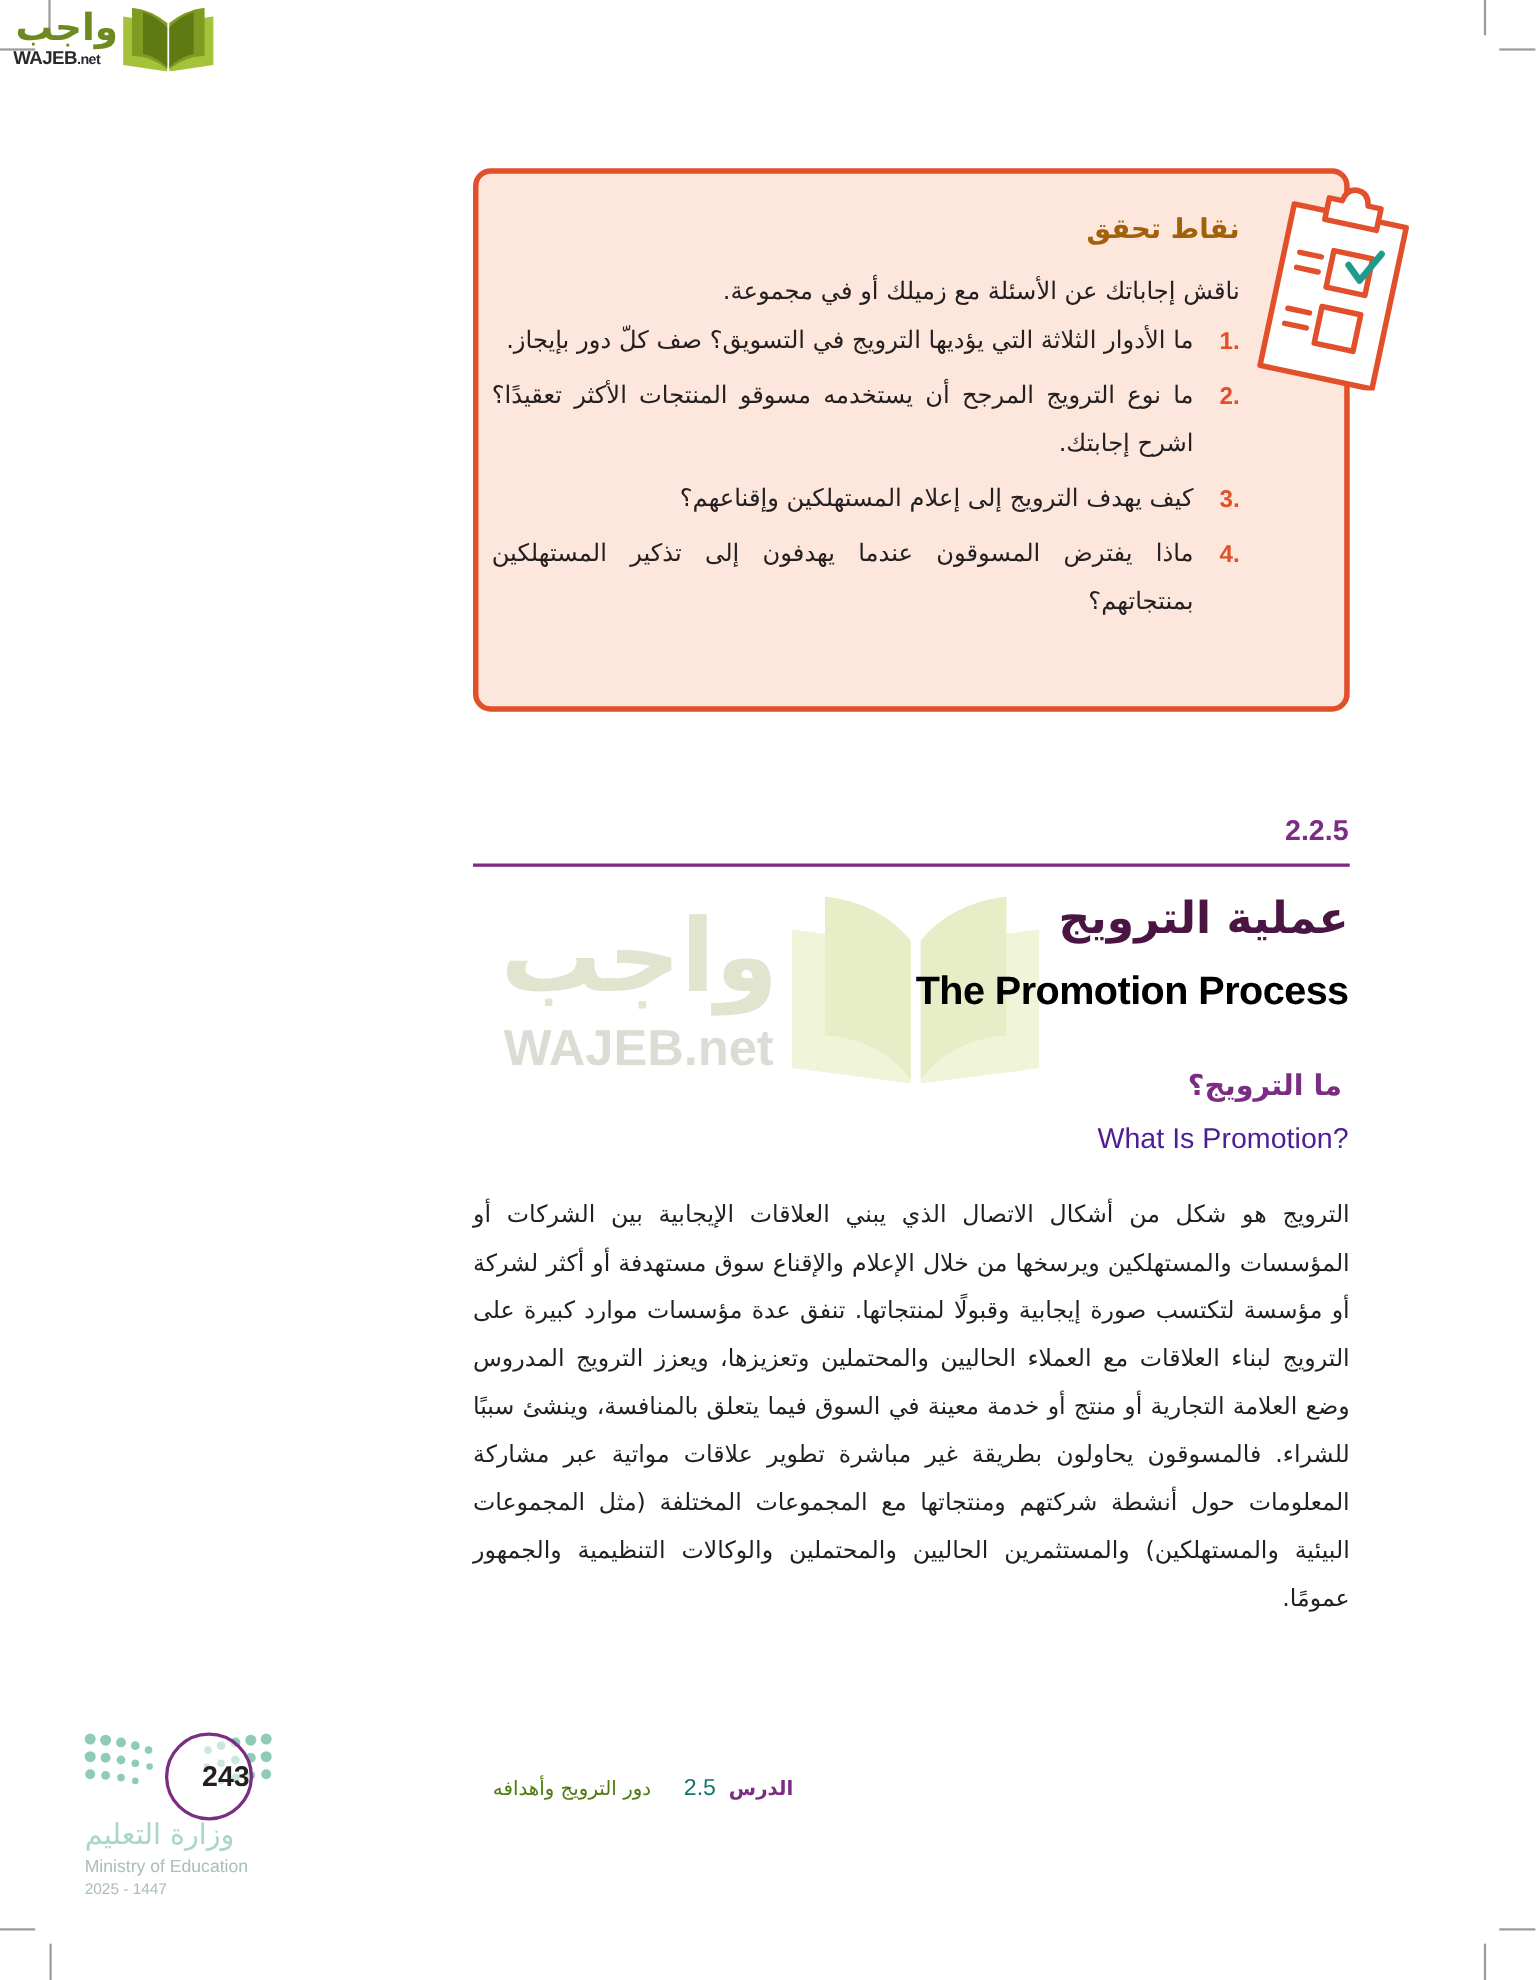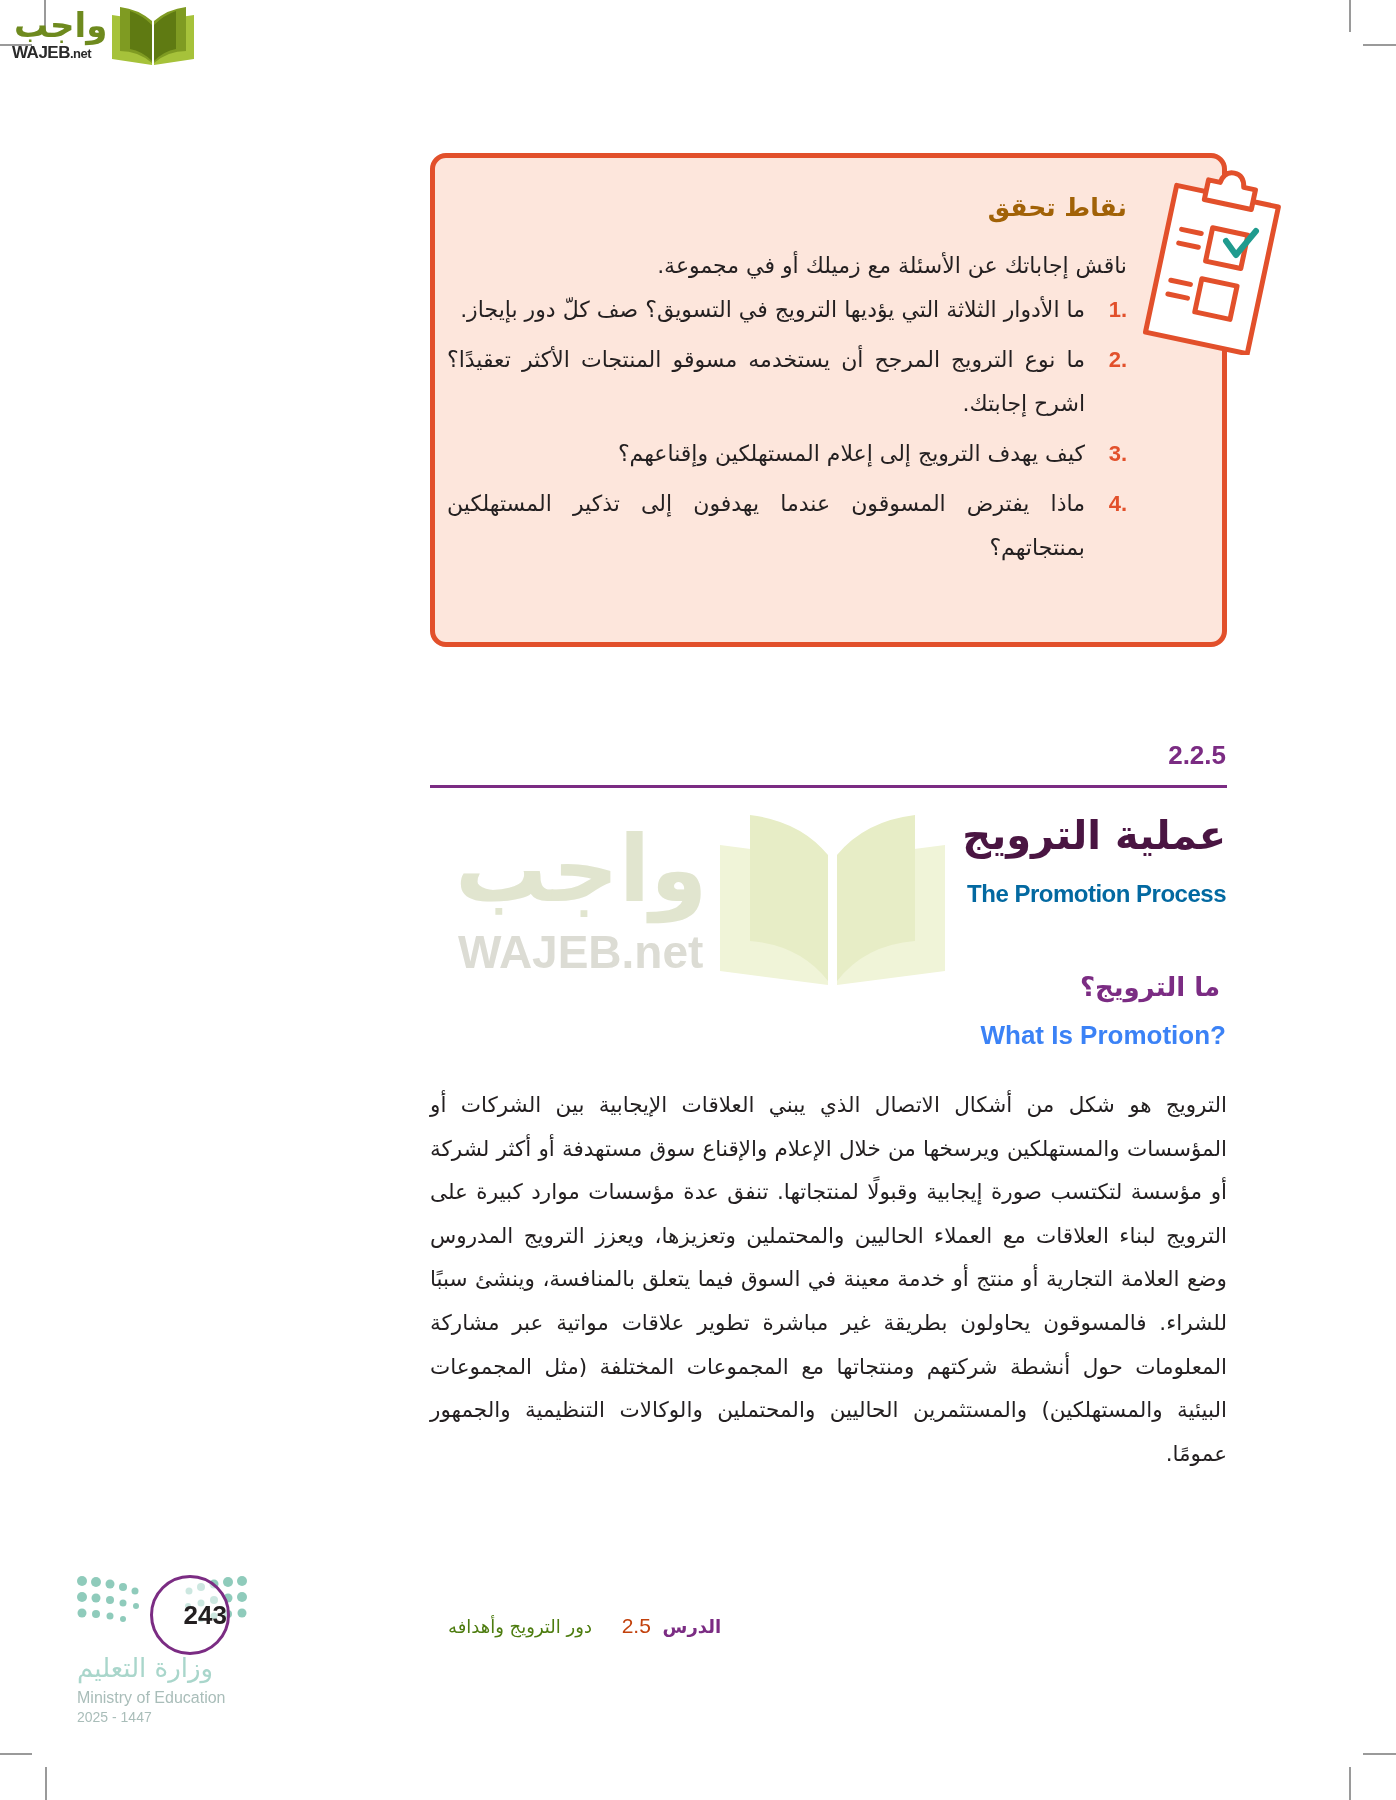--- a/index.html
+++ b/index.html
@@ -31,40 +31,40 @@
     .q-num { color: #e2502b; font-family: "Liberation Sans", sans-serif; font-weight: bold; min-width: 34px; text-align: right; direction: ltr; }
     .q-text { flex: 1; text-align: justify; text-align-last: right; padding-right: 8px; }
 
     .clipboard { position: absolute; left: 1140px; top: 165px; width: 150px; height: 190px; }
 
     
     .section-num { position: absolute; right: 170px; top: 740px; font-family: "Liberation Sans", sans-serif; font-weight: bold; font-size: 26px; color: #7b2c83; }
     .section-rule { position: absolute; left: 430px; top: 785px; width: 797px; height: 3px; background: #7b2c83; }
 
     .title-ar { position: absolute; right: 170px; top: 812px; font-family: "DejaVu Sans", sans-serif; font-weight: bold; font-size: 40px; color: #4a1542; direction: rtl; }
-    .title-en { position: absolute; right: 170px; top: 880px; font-family: "Liberation Sans", sans-serif; font-weight: bold; font-size: 24px; color: #0369a1; letter-spacing: -0.5px; }
+    .title-en { position: absolute; right: 170px; top: 880px; font-family: "Liberation Sans", sans-serif; font-weight: bold; font-size: 36px; color: #000000; letter-spacing: -0.5px; }
 
     
     .wm-ar { position: absolute; left: 455px; top: 815px; font-family: "DejaVu Sans", sans-serif; font-weight: bold; font-size: 92px; color: #e1e5cf; direction: rtl; line-height: 110px; }
     .wm-en { position: absolute; left: 458px; top: 925px; font-family: "Liberation Sans", sans-serif; font-weight: bold; font-size: 46px; color: #dcdcd4; }
     .wm-book { position: absolute; left: 720px; top: 815px; width: 225px; height: 170px; }
 
     .sub-ar { position: absolute; right: 176px; top: 972px; font-family: "DejaVu Sans", sans-serif; font-weight: bold; font-size: 26px; color: #7b2c83; direction: rtl; }
-    .sub-en { position: absolute; right: 170px; top: 1020px; font-family: "Liberation Sans", sans-serif; font-weight: bold; font-size: 26px; color: #3b82f6; }
+    .sub-en { position: absolute; right: 170px; top: 1020px; font-family: "Liberation Sans", sans-serif; font-weight: normal; font-size: 26px; color: #4c1d95; }
 
     .body-text {
       position: absolute; left: 430px; top: 1083px; width: 797px;
       direction: rtl; text-align: justify; text-align-last: right;
       font-family: "DejaVu Sans", sans-serif; font-size: 21.5px; line-height: 43.6px; color: #231f20;
     }
 
     
     .footer-lesson { position: absolute; left: 428px; top: 1614px; direction: rtl; font-size: 18px; white-space: nowrap; }
     .footer-lesson .lbl { color: #7b2c83; font-weight: bold; }
-    .footer-lesson .num { color: #c2410c; font-family: "Liberation Sans", sans-serif; font-size: 21px; margin: 0 6px; text-align: right; }
+    .footer-lesson .num { color: #0f766e; font-family: "Liberation Sans", sans-serif; font-size: 21px; margin: 0 6px; text-align: right; }
     .footer-lesson .ttl { color: #4d7c0f; margin-right: 18px; margin-left: 20px; }
 
     .moe { position: absolute; left: 72px; top: 1575px; width: 180px; height: 160px; }
     .moe-dots { position: absolute; left: 4px; top: 0; width: 172px; height: 60px; }
     .page-ring { position: absolute; left: 78px; top: 0; width: 80px; height: 80px; border: 3px solid #7b2c83; border-radius: 50%; background: rgba(255,255,255,0.55); display: flex; align-items: center; justify-content: flex-end; }
     .page-num { font-family: "Liberation Sans", sans-serif; font-weight: bold; font-size: 26px; color: #231f20; }
     .moe-ar { position: absolute; left: 5px; top: 78px; font-size: 26px; color: #a9d6cb; direction: rtl; letter-spacing: 2px; }
     .moe-en { position: absolute; left: 5px; top: 114px; font-family: "Liberation Sans", sans-serif; font-size: 16px; color: #a9bdb9; }
     .moe-year { position: absolute; left: 5px; top: 134px; font-family: "Liberation Sans", sans-serif; font-size: 14px; color: #a9bdb9; }
   </style>

